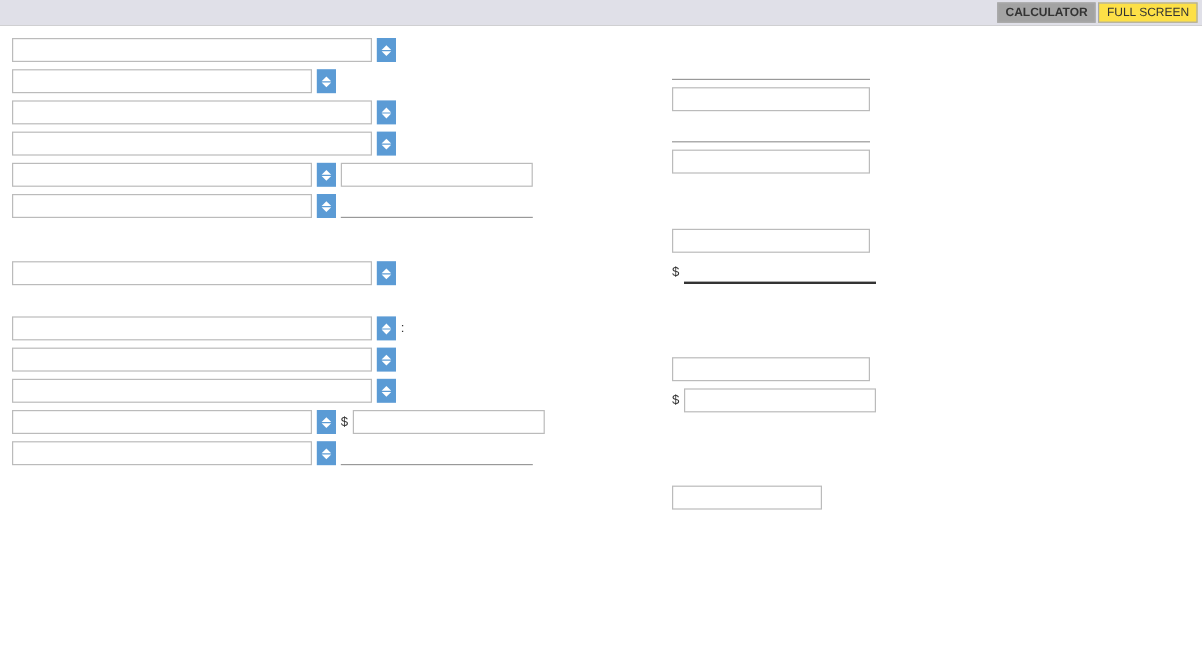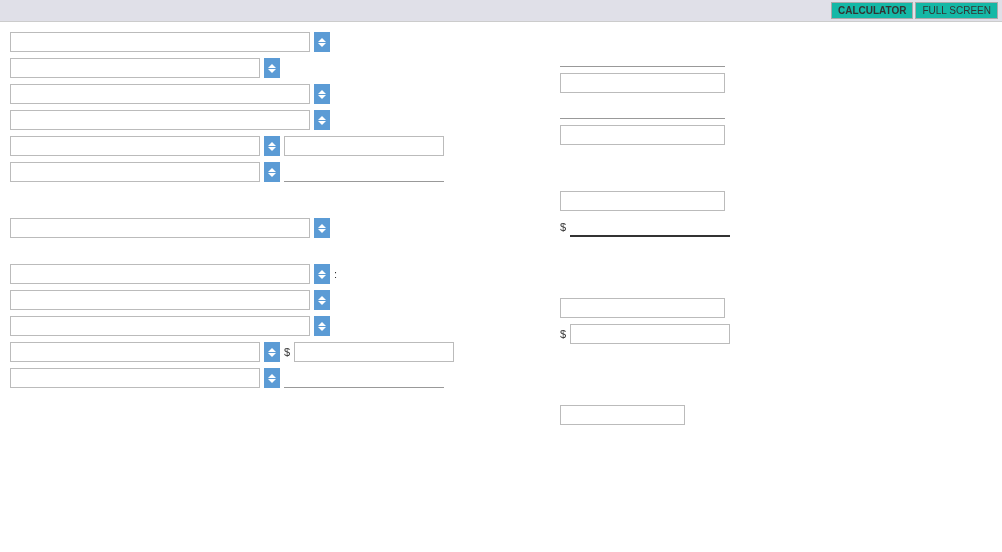--- a/index.html
+++ b/index.html
@@ -22,26 +22,26 @@
       justify-content: flex-end;
       align-items: center;
       border-bottom: 1px solid #ccc;
       padding-right: 4px;
       gap: 2px;
     }
     .top-btn {
       font-size: 10px;
       padding: 2px 6px;
       border: 1px solid #aaa;
-      background: #14b8a6;
+      background: #fde047;
       cursor: pointer;
       color: #333;
     }
     .top-btn.active {
-      background: #14b8a6;
+      background: #a3a3a3;
       font-weight: bold;
     }
     .main-content {
       background: white;
       width: 1002px;
       height: 530px;
       overflow-y: auto;
       display: flex;
       padding: 10px;
       gap: 0;

